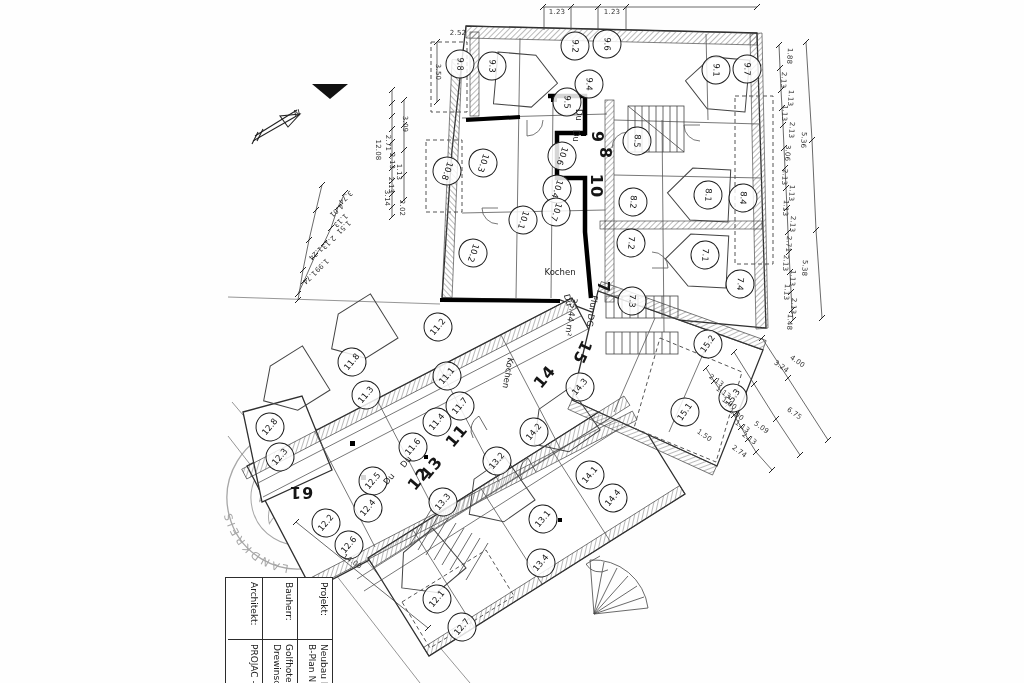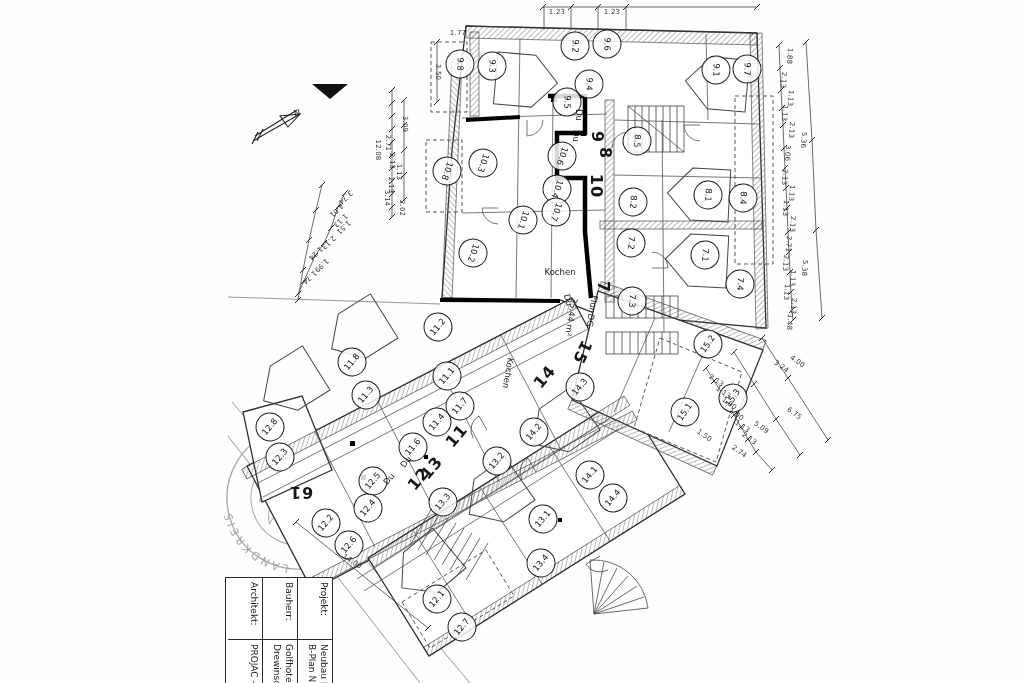--- a/index.html
+++ b/index.html
@@ -409,21 +409,21 @@
       <div class="lbl" style="left: 592px; top: 311px; transform: translate(-50%, -50%) rotate(100deg);"><span>Flur DG</span></div>
       <div class="lbl" style="left: 571px; top: 317px; transform: translate(-50%, -50%) rotate(100deg);"><span>35.44 m²</span></div>
       <div class="lbl" style="left: 579px; top: 115px; transform: translate(-50%, -50%) rotate(90deg);"><span>Du</span></div>
       <div class="lbl" style="left: 576px; top: 136px; transform: translate(-50%, -50%) rotate(90deg);"><span>Du</span></div>
       <div class="lbl" style="left: 568px; top: 300px; transform: translate(-50%, -50%) rotate(75deg);"><span>Du</span></div>
       <div class="lbl" style="left: 406px; top: 462px; transform: translate(-50%, -50%) rotate(-50deg);"><span>Du</span></div>
       <div class="lbl" style="left: 389px; top: 479px; transform: translate(-50%, -50%) rotate(-50deg);"><span>Du</span></div>
       <div class="lbl" style="left: 297px; top: 113px; transform: translate(-50%, -50%) rotate(-15deg);"><span>N</span></div>
       <div class="dim" style="left: 557px; top: 12px; transform: translate(-50%, -50%) rotate(0deg);"><span>1.23</span></div>
       <div class="dim" style="left: 612px; top: 12px; transform: translate(-50%, -50%) rotate(0deg);"><span>1.23</span></div>
-      <div class="dim" style="left: 458px; top: 33px; transform: translate(-50%, -50%) rotate(0deg);"><span>1.77</span></div>
+      <div class="dim" style="left: 458px; top: 33px; transform: translate(-50%, -50%) rotate(0deg);"><span>2.52</span></div>
       <div class="dim" style="left: 437px; top: 72px; transform: translate(-50%, -50%) rotate(90deg);"><span>3.50</span></div>
       <div class="dim" style="left: 377px; top: 150px; transform: translate(-50%, -50%) rotate(90deg);"><span>12.08</span></div>
       <div class="dim" style="left: 404px; top: 124px; transform: translate(-50%, -50%) rotate(90deg);"><span>3.09</span></div>
       <div class="dim" style="left: 387px; top: 143px; transform: translate(-50%, -50%) rotate(90deg);"><span>2.71</span></div>
       <div class="dim" style="left: 391px; top: 161px; transform: translate(-50%, -50%) rotate(90deg);"><span>2.13</span></div>
       <div class="dim" style="left: 398px; top: 172px; transform: translate(-50%, -50%) rotate(90deg);"><span>1.13</span></div>
       <div class="dim" style="left: 390px; top: 185px; transform: translate(-50%, -50%) rotate(90deg);"><span>2.13</span></div>
       <div class="dim" style="left: 386px; top: 198px; transform: translate(-50%, -50%) rotate(90deg);"><span>3.14</span></div>
       <div class="dim" style="left: 401px; top: 208px; transform: translate(-50%, -50%) rotate(90deg);"><span>2.02</span></div>
       <div class="dim" style="left: 345px; top: 197px; transform: translate(-50%, -50%) rotate(137deg);"><span>3.74</span></div>

